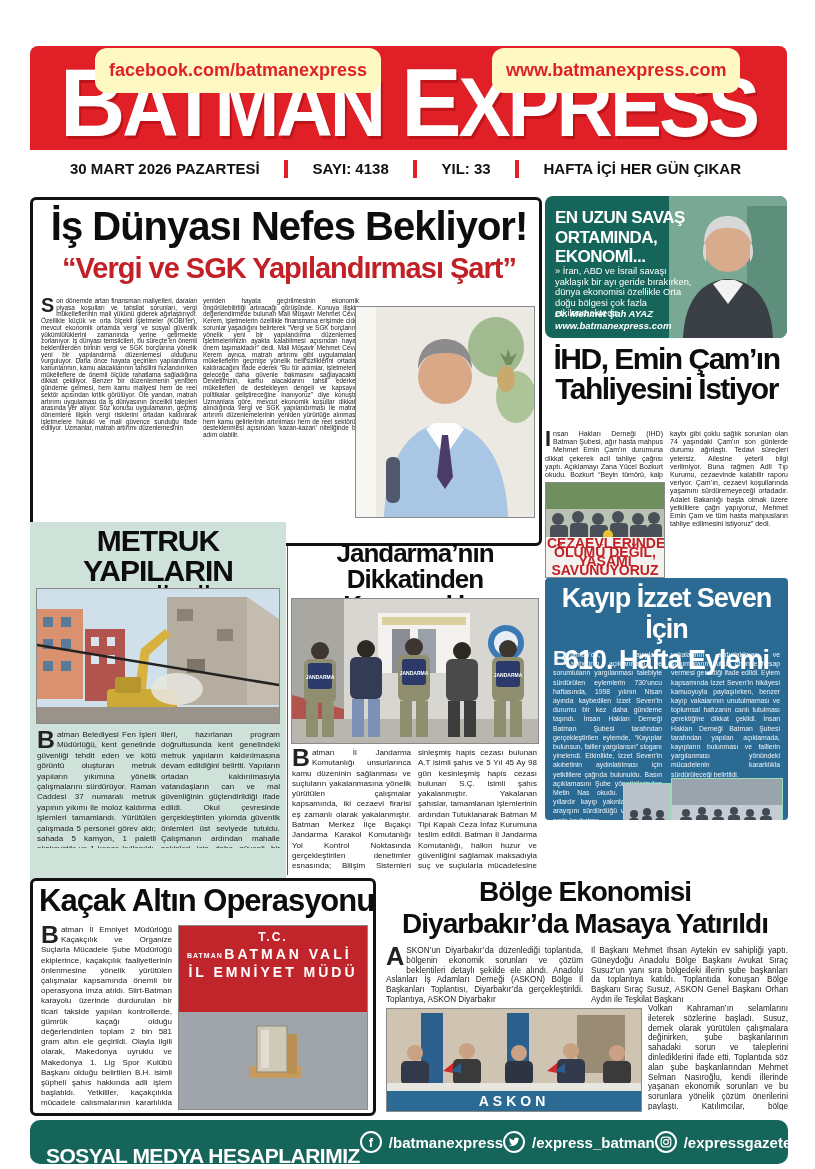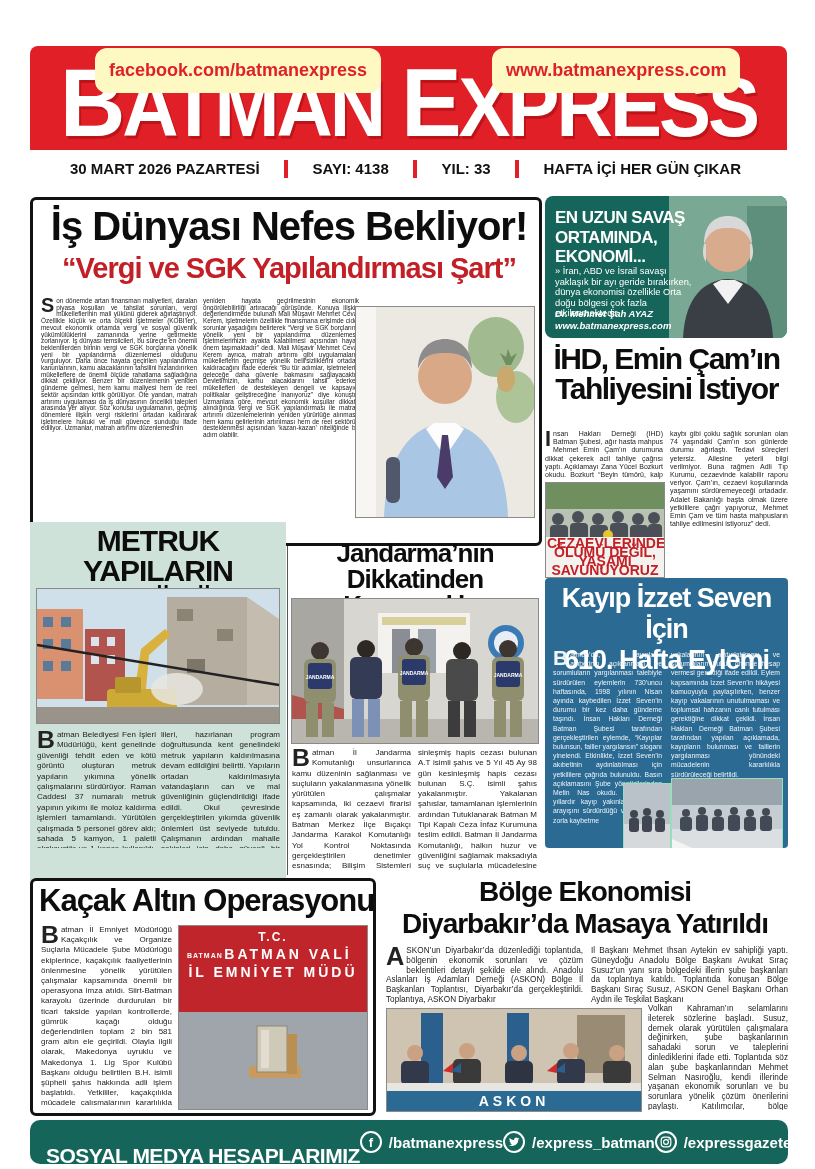--- a/index.html
+++ b/index.html
@@ -53,21 +53,21 @@
   .metruk-head{position:absolute;left:0;top:4px;width:256px;font-size:30px;text-align:center;letter-spacing:-1px;}
   .metruk-photo{position:absolute;left:6px;top:66px;width:242px;height:134px;}
   .metruk-col{position:absolute;top:208px;width:119px;height:118px;font-size:8px;line-height:10.4px;}
   .vrule{left:287px;top:546px;width:1px;height:329px;background:#555;}
   
   .jand{left:290px;top:540px;width:250px;height:335px;}
   .jand-head{position:absolute;left:0;top:0;width:250px;font-size:26px;text-align:center;letter-spacing:-1px;}
   .jand-photo{position:absolute;left:1px;top:58px;width:246px;height:144px;}
   .jand-col{position:absolute;top:208px;width:119px;height:124px;font-size:8px;line-height:10.3px;}
   
-  .kayip{left:545px;top:578px;width:243px;height:270px;background:#2b6a93;border-radius:4px;color:#fff;overflow:hidden;}
+  .kayip{left:545px;top:578px;width:243px;height:242px;background:#2b6a93;border-radius:4px;color:#fff;overflow:hidden;}
   .kayip-head{position:absolute;left:0;top:5px;width:243px;font-size:27px;font-weight:800;color:#fff;
       text-align:center;letter-spacing:-1px;line-height:1.15;}
   .kayip-col{position:absolute;top:72px;width:109px;height:216px;font-size:6.8px;line-height:9.2px;color:#eef4f8;}
   .kayip-p1{position:absolute;left:78px;top:205px;width:46px;height:64px;border:1px solid #9db;}
   .kayip-p2{position:absolute;left:126px;top:200px;width:110px;height:78px;border:1px solid #9db;}
   
   .kacak{left:30px;top:878px;width:346px;height:238px;border:3px solid #121212;border-radius:6px;background:#fff;box-sizing:border-box;}
   .kacak-head{position:absolute;left:6px;top:4px;width:330px;font-size:31px;letter-spacing:-1px;white-space:nowrap;}
   .kacak-body{position:absolute;left:8px;top:44px;width:131px;height:180px;font-size:8px;line-height:10.2px;}
   .kacak-photo{position:absolute;left:145px;top:44px;width:188px;height:183px;}

